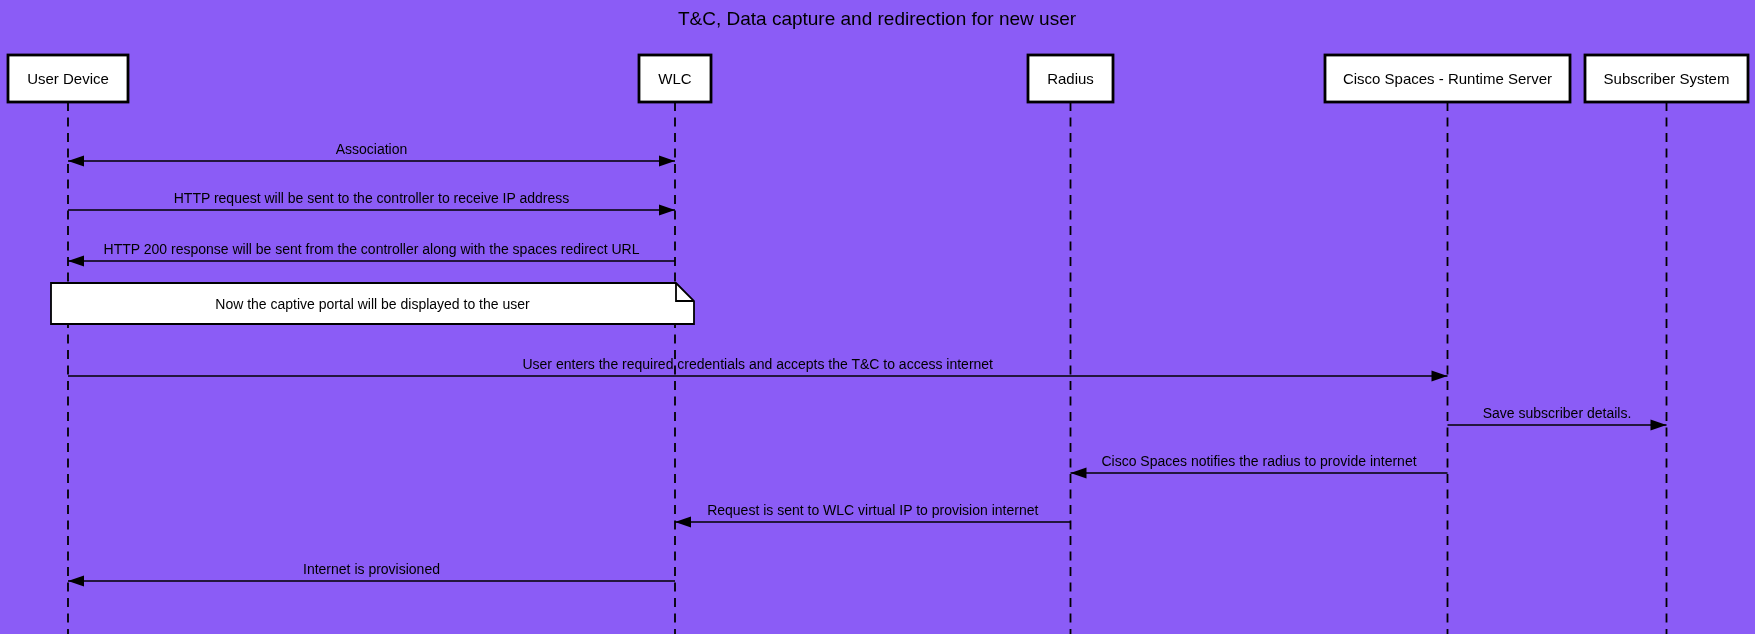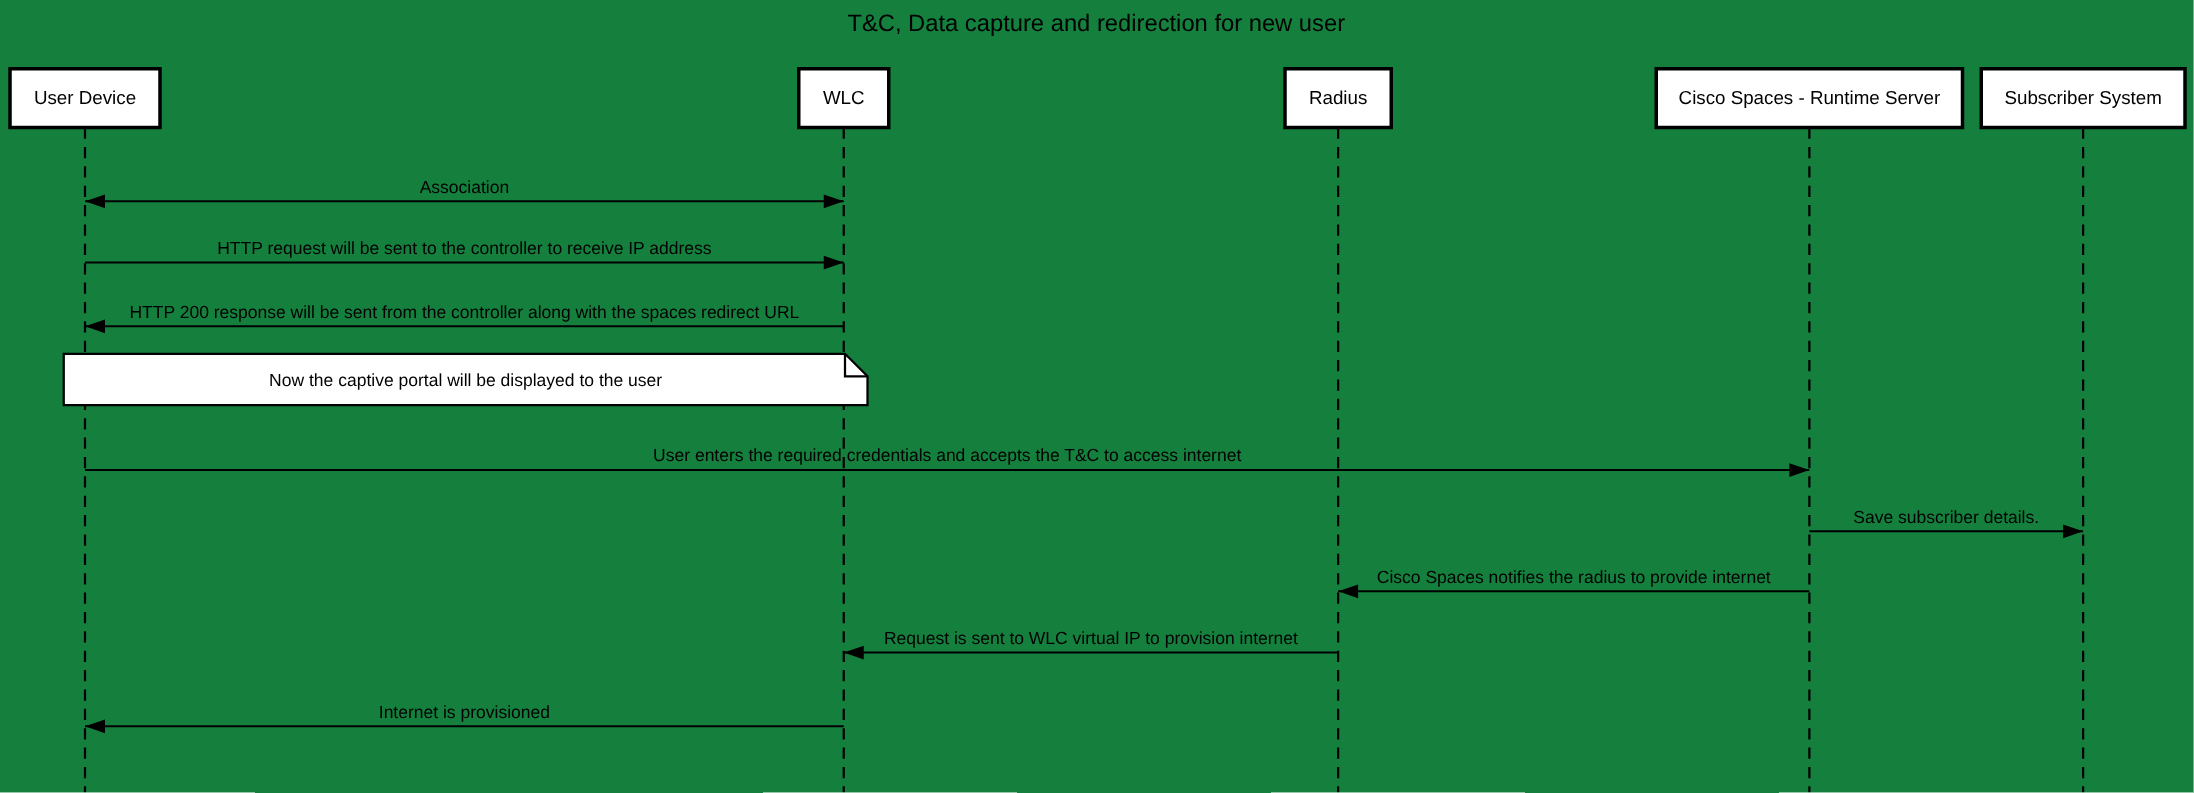--- a/index.html
+++ b/index.html
@@ -1,20 +1,20 @@
 <!DOCTYPE html>
 <html><head>
 <meta charset="utf-8">
 <style>
   html, body { margin: 0; padding: 0; background: #ffffff; }
   .canvas {
     position: relative;
     width: 1755px;
     height: 634px;
-    background: #15803d;
+    background: #8b5cf6;
     overflow: hidden;
     font-family: "Liberation Sans", "DejaVu Sans", sans-serif;
   }
   svg text {
     font-family: "Liberation Sans", "DejaVu Sans", sans-serif;
     fill: #000000;
   }
   text.title { font-size: 19px; }
   text.participant-label { font-size: 15px; }
   text.message-label { font-size: 14px; }

